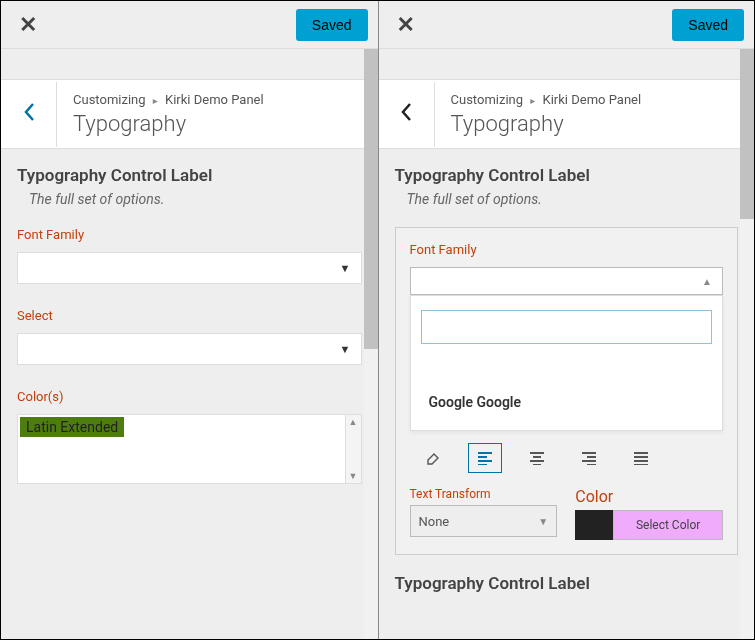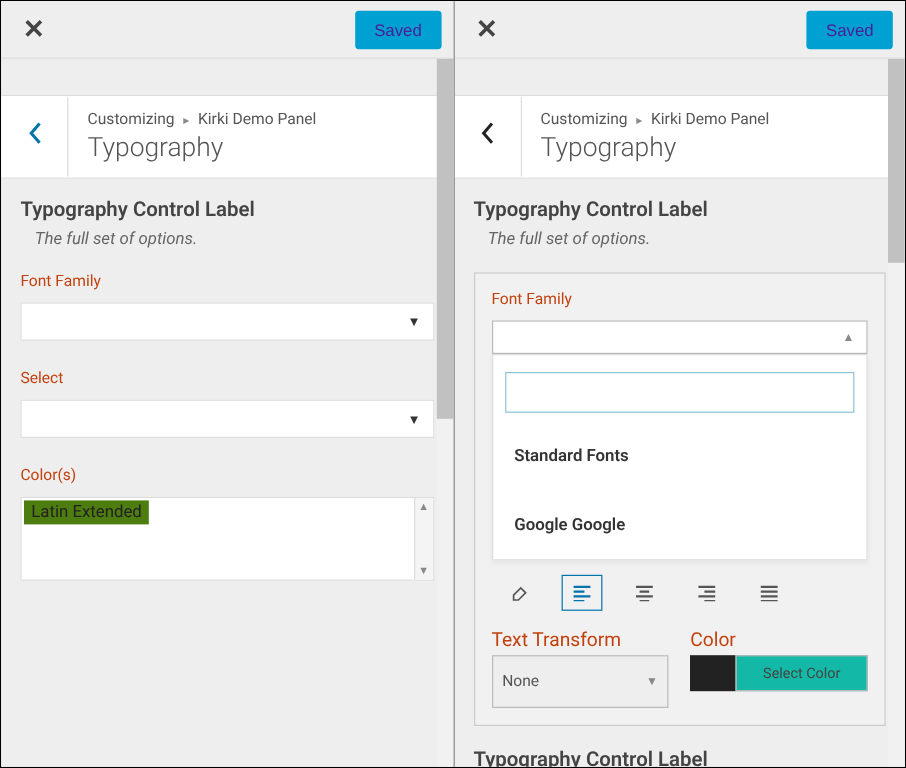--- a/index.html
+++ b/index.html
@@ -35,21 +35,21 @@
   }
   .close-x {
     font-size: 22px;
     font-weight: bold;
     color: #444;
     padding: 4px 8px;
   }
   .spacer { flex: 1; }
   .saved-btn {
     background: #00a0d2;
-    color: #4c1d95;
+    color: #000000;
     border: none;
     padding: 8px 16px;
     font-size: 14px;
     border-radius: 3px;
   }
   .crumb-section {
     background: #fff;
     margin-top: 30px;
     display: flex;
     align-items: center;
@@ -229,41 +229,41 @@
     color: #0073aa;
   }
   .row2 {
     display: flex;
     gap: 18px;
   }
   .tt-col { flex: 1; }
   .tt-select {
     background: #eee;
     border: 1px solid #bbb;
-    height: 44px;
+    height: 32px;
     display: flex;
     align-items: center;
     justify-content: space-between;
     padding: 0 8px;
     font-size: 13px;
     color: #555;
   }
   .color-col { flex: 1; }
   .color-picker {
     display: flex;
     align-items: stretch;
     height: 30px;
   }
   .color-swatch {
     width: 38px;
     background: #222;
   }
   .color-btn {
     flex: 1;
-    background: #14b8a6;
+    background: #f0abfc;
     border: 1px solid #bbb;
     font-size: 12px;
     color: #444;
     display: flex;
     align-items: center;
     justify-content: center;
   }
   .second-ctl {
     font-size: 17px;
     font-weight: 600;
@@ -357,21 +357,20 @@
       <div class="ctl-title">Typography Control Label</div>
       <div class="ctl-desc">The full set of options.</div>
 
       <div class="group-box">
         <label class="field-label">Font Family</label>
         <div class="ff-select">
           <span>▲</span>
         </div>
         <div class="dropdown-pop">
           <input class="search-inp" type="text" value="" style="">
-          <div class="opt-group">Standard Fonts</div>
           <div style="height:22px"></div>
           <div class="opt-group">Google Google</div>
         </div>
 
         <div class="align-row">
           <div class="align-btn">
             <svg width="16" height="16" viewBox="0 0 16 16">
                 <path d="M3 10 L9 4 L13 8 L7 14 L3 14 Z" stroke="#555" stroke-width="1.4" fill="none"></path>
               </svg>
           </div>
@@ -392,21 +391,21 @@
           </div>
           <div class="align-btn">
             <svg width="16" height="14" viewBox="0 0 16 14">
                 <path d="M1 2h14M1 6h14M1 10h14M1 14h14" stroke="#555" stroke-width="1.8"></path>
               </svg>
           </div>
         </div>
 
         <div class="row2">
           <div class="tt-col">
-            <label class="field-label" style="font-size:16px;margin-bottom:4px">Text Transform</label>
+            <label class="field-label" style="font-size:12px;margin-bottom:4px">Text Transform</label>
             <div class="tt-select">
               <span>None</span>
               <span style="font-size:10px;color:#888">▼</span>
             </div>
           </div>
           <div class="color-col">
             <label class="field-label" style="font-size:16px;margin-bottom:4px">Color</label>
             <div class="color-picker">
               <div class="color-swatch"></div>
               <div class="color-btn">Select Color</div>

